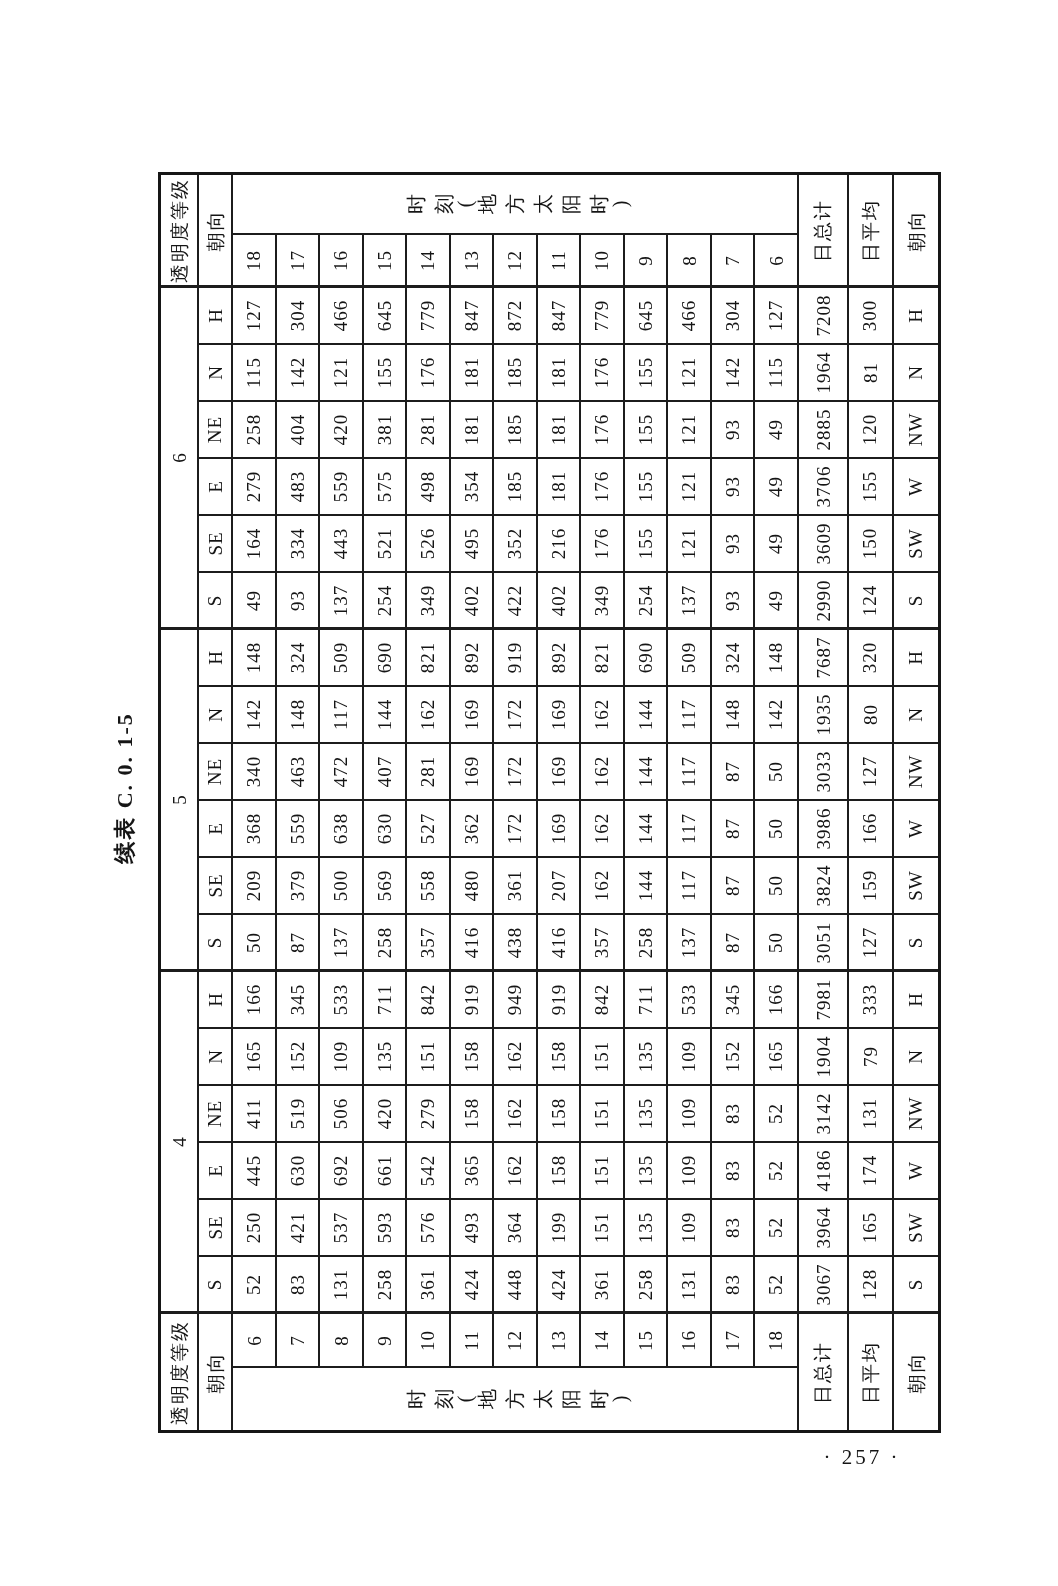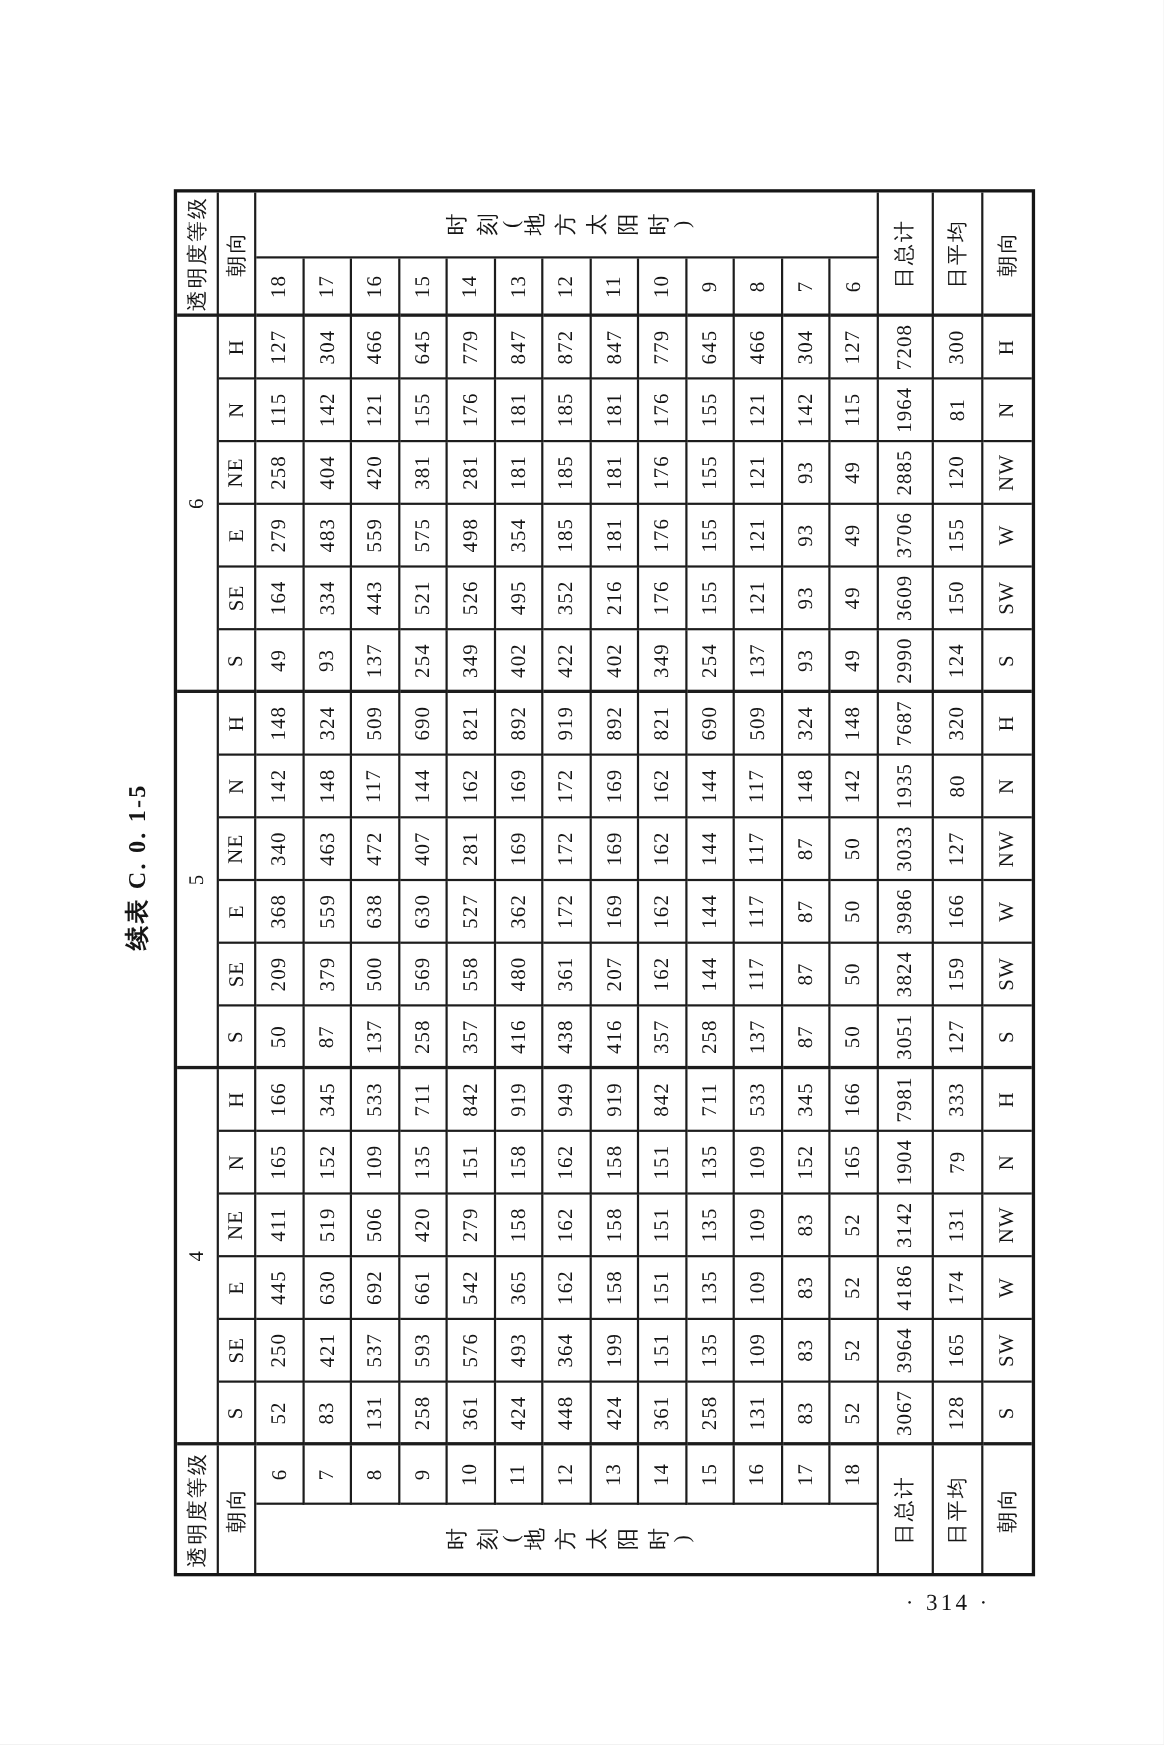--- a/index.html
+++ b/index.html
@@ -1131,14 +1131,14 @@
       <div class="c no-b" style="grid-area: 21 / 16 / span 2;">
         <span class="rot cjk">日总计</span>
       </div>
       <div class="c no-b" style="grid-area: 21 / 17 / span 2;">
         <span class="rot cjk">日平均</span>
       </div>
       <div class="c no-r no-b" style="grid-area: 21 / 18 / span 2;">
         <span class="rot cjk">朝向</span>
       </div>
     </div>
-  <div class="pagenum">· 314 ·</div>
+  <div class="pagenum">· 257 ·</div>
 </div>
 
 </body></html>

